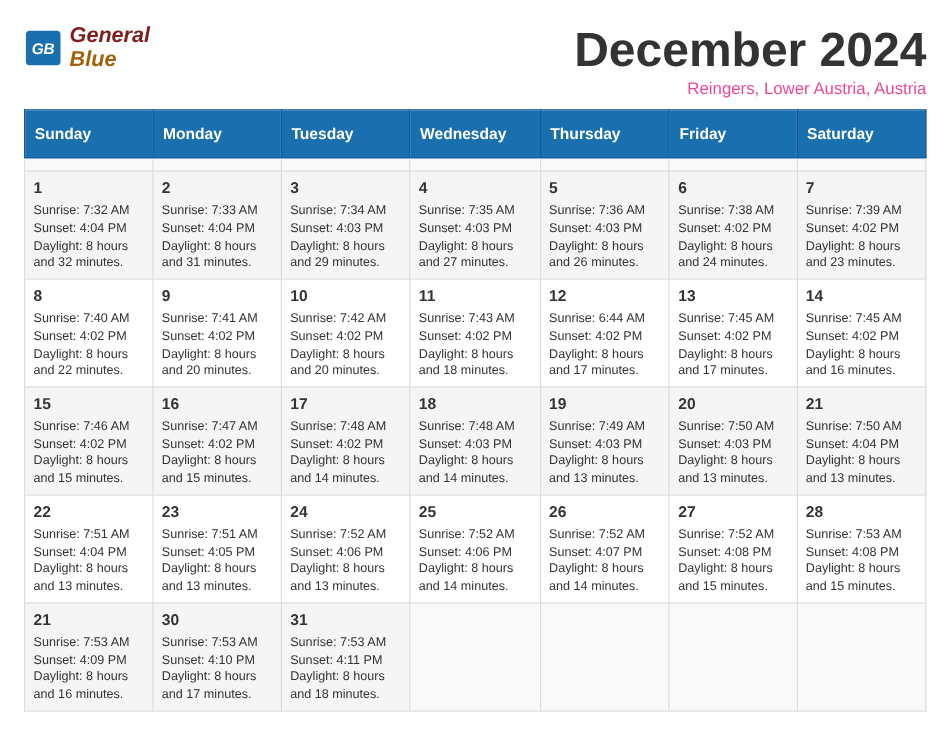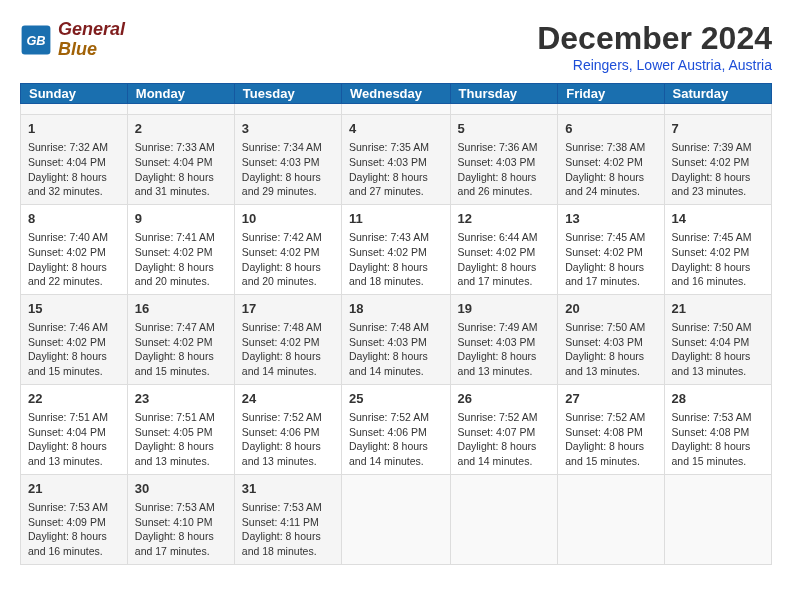--- a/index.html
+++ b/index.html
@@ -32,38 +32,38 @@
       color: #7f1d1d;
     }
     .logo-icon {
       width: 32px;
       height: 32px;
     }
     .title-section {
       text-align: right;
     }
     .month-title {
-      font-size: 32px;
+      font-size: 40px;
       font-weight: bold;
       color: #333;
     }
     .location {
       font-size: 14px;
-      color: #1d4ed8;
+      color: #ec4899;
     }
     .calendar {
       width: 100%;
       border-collapse: collapse;
       border: 1px solid #ccc;
     }
     .calendar th {
       background-color: #1a6faf;
       color: white;
       text-align: left;
-      padding: 2px 8px;
+      padding: 12px 8px;
       font-size: 13px;
       font-weight: bold;
       border: 1px solid #1558a0;
     }
     .calendar td {
       vertical-align: top;
       padding: 5px 7px;
       border: 1px solid #ddd;
       width: 110px;
       min-height: 80px;

